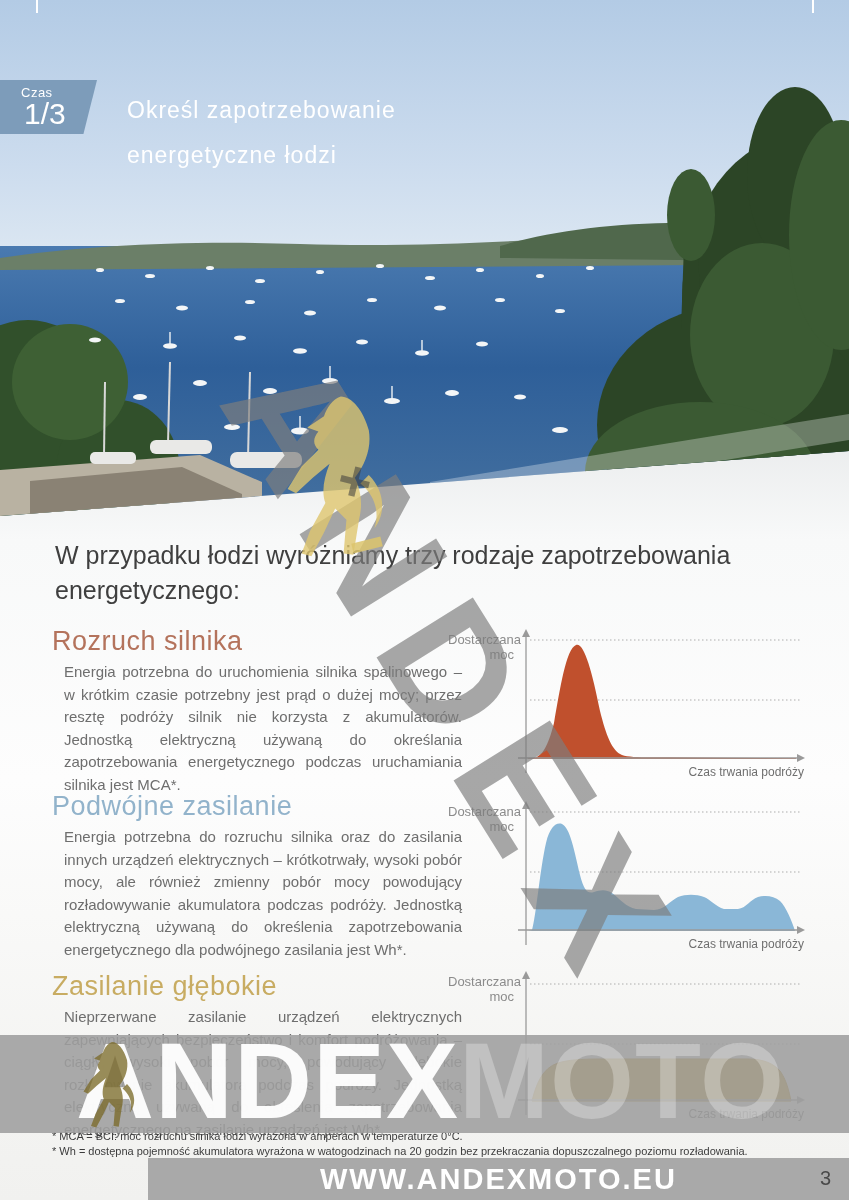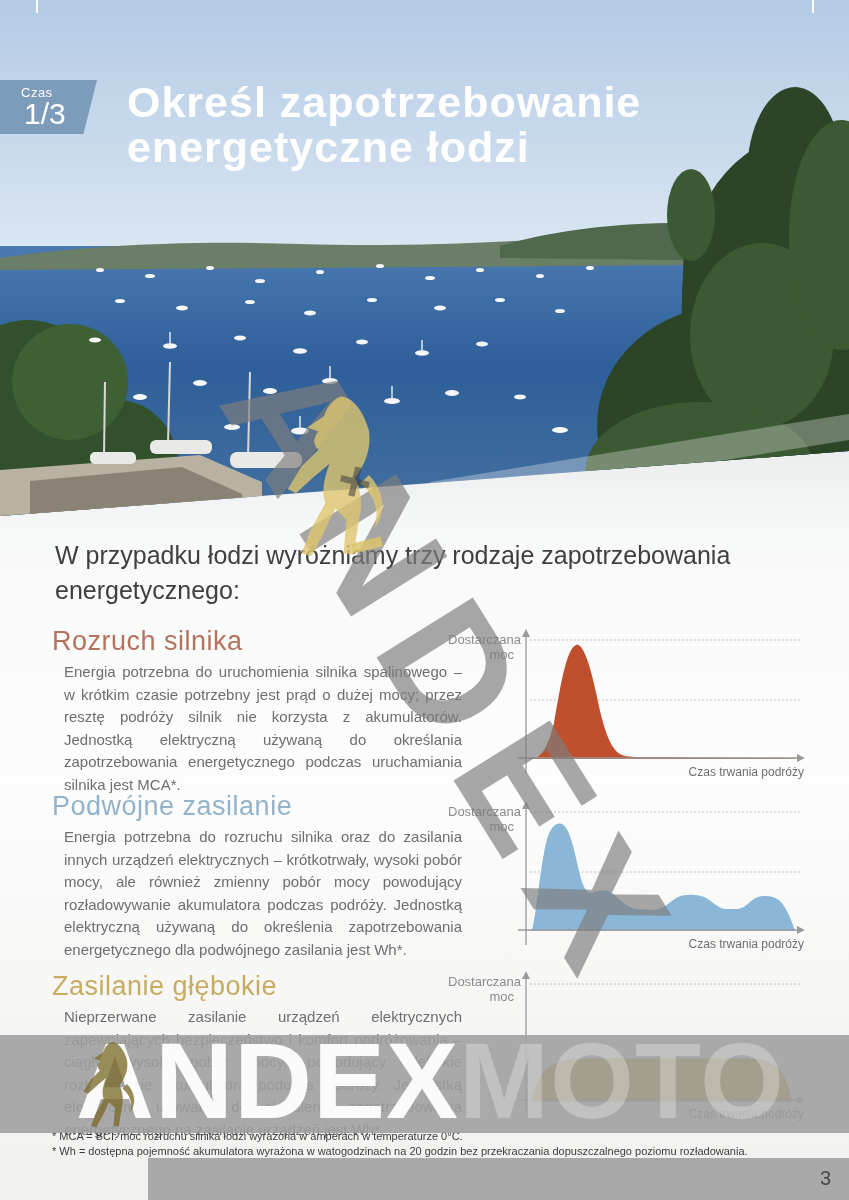--- a/index.html
+++ b/index.html
@@ -10,22 +10,22 @@
   
   .photo{position:absolute;left:0;top:0;width:849px;height:516px;
          clip-path:polygon(0 0,100% 0,100% 87.4%,0 100%);z-index:1;}
   .cropmark{position:absolute;top:0;width:2px;height:13px;background:#ffffff;z-index:2;}
 
   
   .badge{position:absolute;left:0;top:80px;width:97px;height:54px;background:#7d9cba;
          clip-path:polygon(0 0,100% 0,86% 100%,0 100%);color:#fff;z-index:3;padding-left:0;}
   .badge .k{display:block;font-size:13px;letter-spacing:.5px;margin:5px 0 0 21px;}
   .badge .n{display:block;font-size:30px;line-height:28px;margin:0 0 0 24px;font-weight:400;}
-  .title{position:absolute;left:127px;top:80px;color:#fff;font-size:43px;line-height:45px;
-         font-weight:700;letter-spacing:1px;z-index:3;}
+  .title{position:absolute;left:127px;top:88px;color:#fff;font-size:23px;line-height:45px;
+         font-weight:400;letter-spacing:1px;z-index:3;}
 
   
   .intro{position:absolute;left:55px;top:538px;width:705px;font-size:25px;line-height:35px;
          color:#3f3f3f;z-index:2;}
 
   
   .sec-h{position:absolute;left:52px;font-size:27px;font-weight:400;letter-spacing:.5px;z-index:2;}
   .sec-b{position:absolute;left:64px;width:398px;font-size:15px;line-height:22.5px;color:#6e6e6e;
          text-align:justify;z-index:2;}
 
@@ -252,16 +252,17 @@
       </svg>
     </div>
   </div>
 
   <div class="footnotes">
     <div>* MCA = BCI: moc rozruchu silnika łodzi wyrażona w amperach w temperaturze 0°C.</div>
     <div>* Wh = dostępna pojemność akumulatora wyrażona w watogodzinach na 20 godzin bez przekraczania dopuszczalnego poziomu rozładowania.</div>
   </div>
 
   <div class="footer">
+    <div class="url">WWW.ANDEXMOTO.EU</div>
     <div class="pg">3</div>
   </div>
 
 </div>
 
 </body></html>

